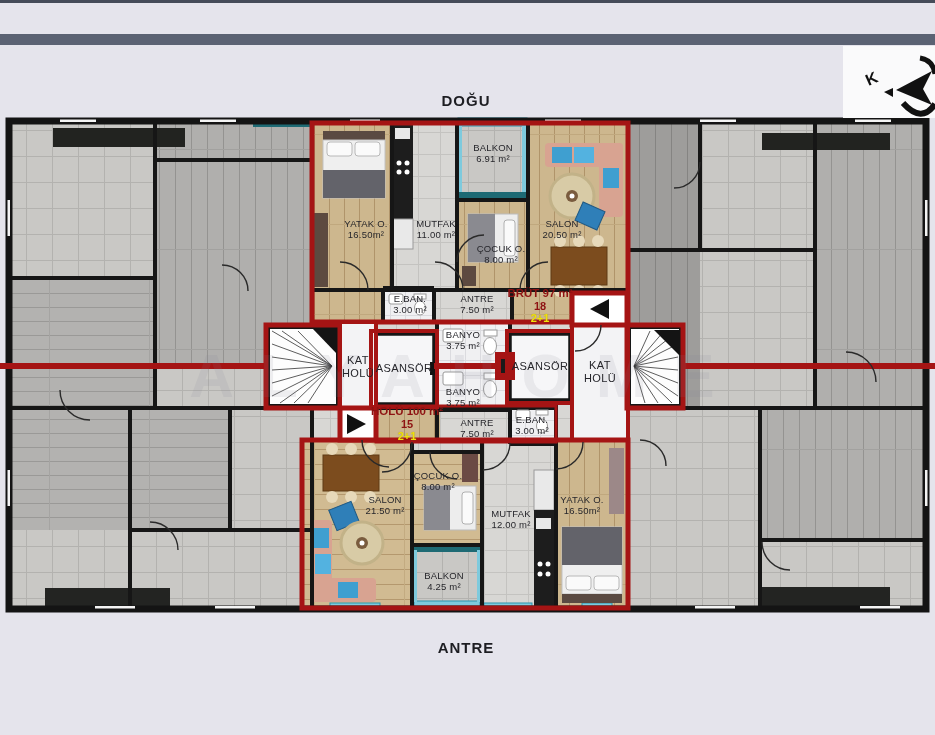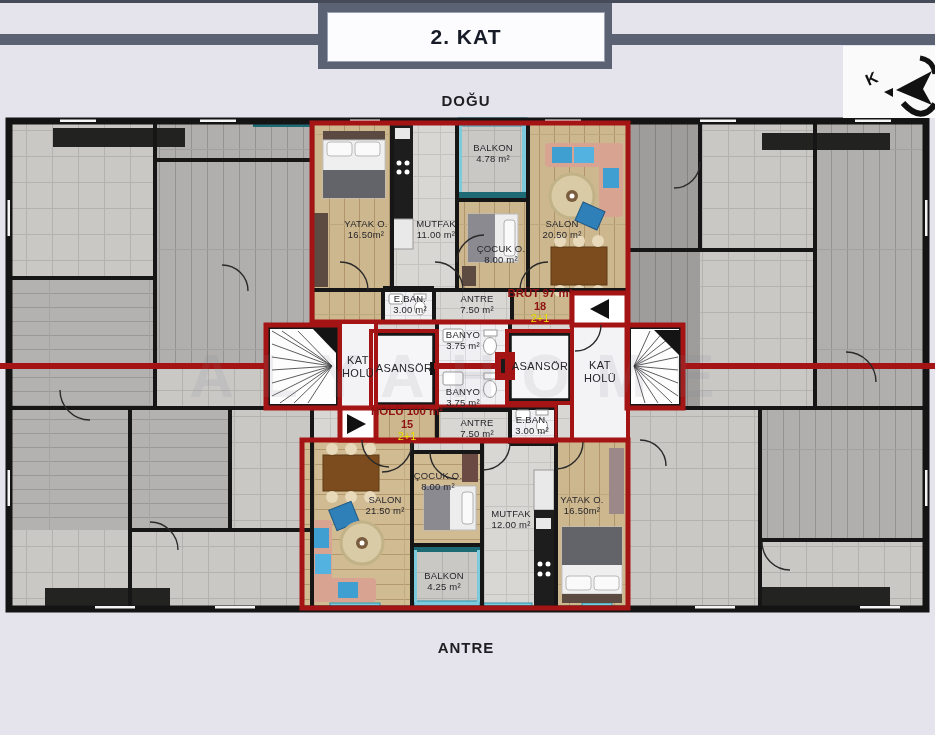--- a/index.html
+++ b/index.html
@@ -20,37 +20,32 @@
           white-space:nowrap;pointer-events:none;margin-top:7px;}
   svg{position:absolute;left:0;top:0;}
   .rlabel{position:absolute;transform:translate(-50%,-50%);text-align:center;
           font-weight:normal;font-size:9.5px;line-height:1.18;color:#26262b;
           letter-spacing:.2px;white-space:nowrap;}
   .rlabel.big{font-size:11px;letter-spacing:.4px;}
   .brut{position:absolute;transform:translate(-50%,-50%);text-align:center;line-height:1.12;
         white-space:nowrap;}
   .brut .g{display:block;font-weight:bold;font-size:11.5px;color:#8e1212;}
   .brut .no{display:block;font-weight:bold;font-size:11px;color:#8e1212;}
-  .brut .t{display:block;font-weight:normal;font-size:11px;color:#f0e20a;
+  .brut .t{display:block;font-weight:bold;font-size:11px;color:#f0e20a;
            text-shadow:0 0 1px rgba(110,95,0,.55);}
   .compassK{position:absolute;left:866px;top:70px;font-weight:bold;font-size:16px;
            color:#101010;transform:rotate(-24deg);}
 </style>
 </head>
 <body>
 
 <div class="stage">
 
   <div class="topstrip"></div>
   <div class="topbar"></div>
-  <div class="banner">
-    <div class="inner">
-      <span class="ttl">2. KAT</span>
-    </div>
-  </div>
 
   <div class="dirlabel" style="left:466px;top:100px;">DOĞU</div>
   <div class="dirlabel" style="left:466px;top:647px;">ANTRE</div>
 
   <svg width="935" height="735" viewBox="0 0 935 735">
     <defs>
       <pattern id="wgv" width="16" height="100" patternUnits="userSpaceOnUse">
         <rect width="16" height="100" fill="#b0afad"></rect>
           <line x1="15.5" y1="0" x2="15.5" y2="100" stroke="#949391" stroke-width="1"></line>
         <line x1="0" y1="49.5" x2="16" y2="49.5" stroke="#a2a19f" stroke-width="1"></line>
@@ -374,21 +369,21 @@
   <div class="rlabel" style="left:366px;top:229px;">
     <span>YATAK O.</span><br>
     <span>16.50m²</span>
   </div>
   <div class="rlabel" style="left:436px;top:229px;">
     <span>MUTFAK</span><br>
     <span>11.00 m²</span>
   </div>
   <div class="rlabel" style="left:493px;top:153px;">
     <span>BALKON</span><br>
-    <span>4.78 m²</span>
+    <span>6.91 m²</span>
   </div>
   <div class="rlabel" style="left:501px;top:254px;">
     <span>ÇOCUK O.</span><br>
     <span>8.00 m²</span>
   </div>
   <div class="rlabel" style="left:562px;top:229px;">
     <span>SALON</span><br>
     <span>20.50 m²</span>
   </div>
   <div class="rlabel" style="left:410px;top:304px;">

